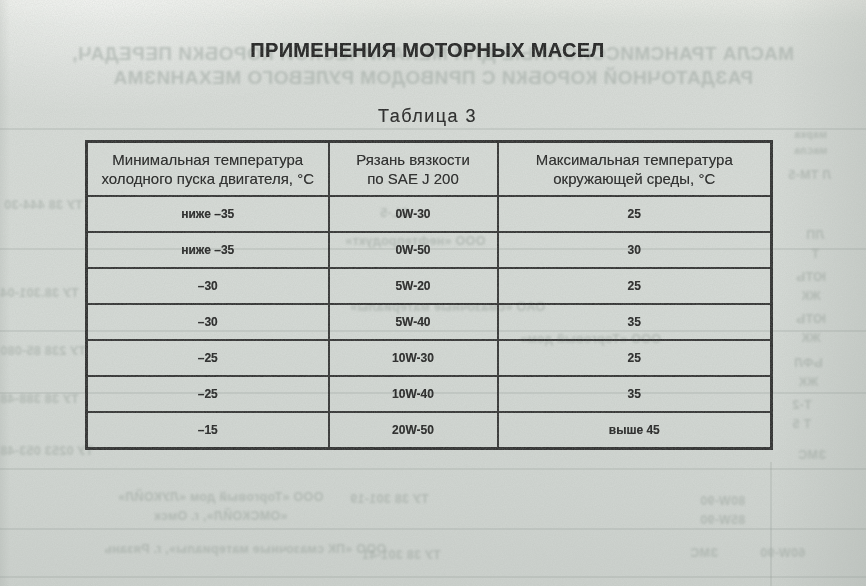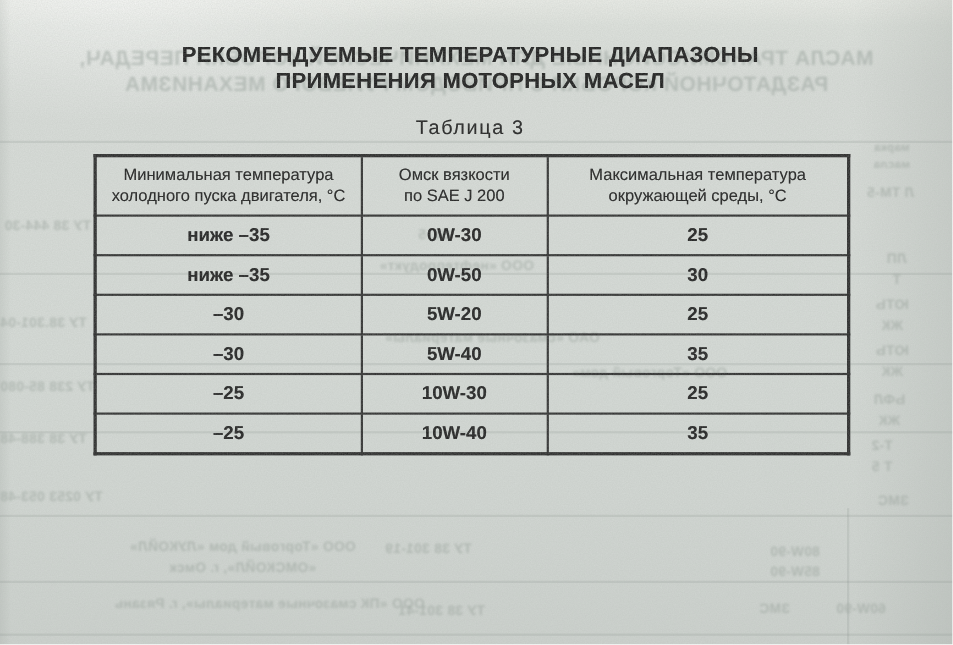--- a/index.html
+++ b/index.html
@@ -52,21 +52,21 @@
   table.oil-table th, table.oil-table td{
     border:2px solid #2c2c2c;
     text-align:center;vertical-align:middle;
     color:#1c1c1c;
   }
   table.oil-table th{
     height:50px;font-weight:normal;font-size:15px;line-height:19px;
     text-shadow:0 0 0.5px rgba(25,25,25,0.55);
   }
   table.oil-table td{
-    height:32px;font-weight:bold;font-size:17px;
+    height:32px;font-weight:bold;font-size:12px;
     text-shadow:0 0 0.5px rgba(25,25,25,0.55);
     margin-left:20px;
   }
   .col-min{width:242px;} .col-sae{width:169px;} .col-max{width:274px;}
 
   svg.noise{position:absolute;inset:0;pointer-events:none;opacity:0.55;}
 </style>
 </head>
 <body>
 
@@ -119,40 +119,39 @@
 85W-90</span>
     <span class="bleed-frag" style="left:760px;top:544px">60W-90</span>
     <span class="bleed-frag" style="left:690px;top:544px">ЗМС</span>
     <span class="bleed-frag" style="left:345px;top:232px">ООО «нефтепродукт»</span>
     <span class="bleed-frag" style="left:350px;top:298px">ОАО «смазочные материалы»</span>
     <span class="bleed-frag" style="left:520px;top:330px">ООО «Торговый дом»</span>
     <span class="bleed-frag" style="left:380px;top:204px">GL-5</span>
   </div>
 
   <div class="doc-title">
-    <div>РЕКОМЕНДУЕМЫЕ ТЕМПЕРАТУРНЫЕ ДИАПАЗОНЫ</div>
     <div>ПРИМЕНЕНИЯ МОТОРНЫХ МАСЕЛ</div>
   </div>
 
   <div class="table-caption">Таблица 3</div>
 
   <table class="oil-table">
     <colgroup>
       <col class="col-min">
         <col class="col-sae">
         <col class="col-max">
     </colgroup>
     <thead>
       <tr>
         <th>
           <div>Минимальная температура</div>
           <div>холодного пуска двигателя, °С</div>
         </th>
         <th>
-          <div>Омск вязкости</div>
+          <div>Рязань вязкости</div>
           <div>по SAE J 200</div>
         </th>
         <th>
           <div>Максимальная температура</div>
           <div>окружающей среды, °С</div>
         </th>
       </tr>
     </thead>
     <tbody>
       <tr>
@@ -177,20 +176,25 @@
       </tr>
       <tr>
         <td>–25</td>
         <td>10W-30</td>
         <td>25</td>
       </tr>
       <tr>
         <td>–25</td>
         <td>10W-40</td>
         <td>35</td>
+      </tr>
+      <tr>
+        <td>–15</td>
+        <td>20W-50</td>
+        <td>выше 45</td>
       </tr>
     </tbody>
   </table>
 
   <svg class="noise" width="866" height="586" aria-hidden="true">
     <filter id="grain">
       <feTurbulence type="fractalNoise" baseFrequency="0.9" numOctaves="2" stitchTiles="stitch"></feTurbulence>
       <feColorMatrix type="matrix" values="0 0 0 0 0.45  0 0 0 0 0.48  0 0 0 0 0.45  0.55 0 0 0 0"></feColorMatrix>
     </filter>
     <rect width="866" height="586" filter="url(#grain)"></rect>

